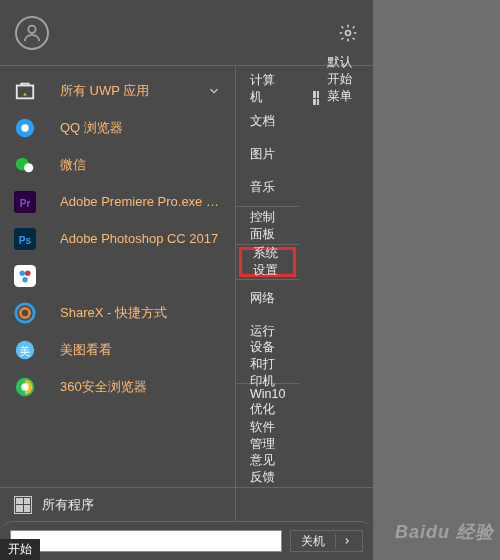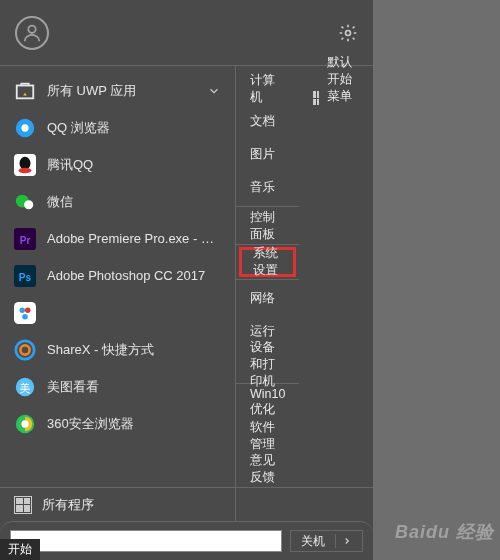--- a/index.html
+++ b/index.html
@@ -5,21 +5,21 @@
     * { margin: 0; padding: 0; box-sizing: border-box; font-family: "Microsoft YaHei", "Segoe UI", sans-serif; }
     body { width: 500px; height: 560px; background: #6e6e6e; display: flex; overflow: hidden; position: relative; }
     .menu { width: 373px; height: 560px; background: #4a4a4a; color: #e0e0e0; display: flex; flex-direction: column; position: relative; }
     .top { height: 65px; display: flex; align-items: center; padding: 0 15px; justify-content: space-between; }
     .avatar { width: 34px; height: 34px; border: 2px solid #a0a0a0; border-radius: 50%; display: flex; align-items: center; justify-content: center; }
     .avatar svg { width: 22px; height: 22px; }
     .gear { width: 20px; height: 20px; color: #ccc; }
     .cols { display: flex; flex: 1; }
     .left { width: 235px; border-top: 1px solid #666; padding-top: 6px; }
     .right { flex: 1; border-left: 1px solid #666; border-top: 1px solid #666; padding-top: 6px; display: flex; }
-    .app-item { display: flex; align-items: center; height: 37px; padding: 0 14px; font-size: 13px; color: #e5e5e5; cursor: pointer; gap: 11px; }
+    .app-item { display: flex; align-items: center; height: 37px; padding: 0 14px; font-size: 13px; color: #fdba74; cursor: pointer; gap: 24px; }
     .app-icon { width: 22px; height: 22px; display: flex; align-items: center; justify-content: center; flex-shrink: 0; }
     .app-icon svg { width: 22px; height: 22px; }
     .app-label { flex: 1; white-space: nowrap; overflow: hidden; text-overflow: ellipsis; }
     .chev { width: 14px; height: 14px; }
     .right-item { font-size: 12.5px; color: #e8e8e8; height: 33px; display: flex; align-items: center; padding: 0 14px; cursor: pointer; }
     .right-item.hl { border: 3px solid #e03030; height: 30px; margin: 1px 3px; padding: 0 11px; }
     .right-sep { height: 1px; background: #666; margin: 2px 0; }
     .default-item { display: flex; gap: 8px; align-items: flex-end; }
     .bottom { position: absolute; bottom: 0; left: 0; right: 0; }
     .all-programs { display: flex; align-items: center; gap: 10px; height: 34px; padding: 8px 14px; border-top: 1px solid #666; font-size: 13px; color: #e8e8e8; cursor: pointer; }
@@ -74,30 +74,20 @@
               <svg viewBox="0 0 24 24">
                 <circle cx="12" cy="12" r="10" fill="#2aa0f5"></circle>
                 <circle cx="12" cy="12" r="4" fill="#fff"></circle>
               </svg>
             </span>
             <span class="app-label">QQ 浏览器</span>
           </div>
           <div class="app-item">
             <span class="app-icon">
               <svg viewBox="0 0 24 24">
-                <rect width="24" height="24" rx="4" fill="#fff"></rect>
-                <ellipse cx="12" cy="10" rx="6" ry="7" fill="#111"></ellipse>
-                <ellipse cx="12" cy="18" rx="7" ry="3" fill="#e03030"></ellipse>
-              </svg>
-            </span>
-            <span class="app-label">腾讯QQ</span>
-          </div>
-          <div class="app-item">
-            <span class="app-icon">
-              <svg viewBox="0 0 24 24">
                 <circle cx="9" cy="11" r="7" fill="#1fbe3b"></circle>
                 <circle cx="16" cy="15" r="5" fill="#fff"></circle>
               </svg>
             </span>
             <span class="app-label">微信</span>
           </div>
           <div class="app-item">
             <span class="app-icon">
               <svg viewBox="0 0 24 24">
                 <rect width="24" height="24" rx="3" fill="#2a0040"></rect>

